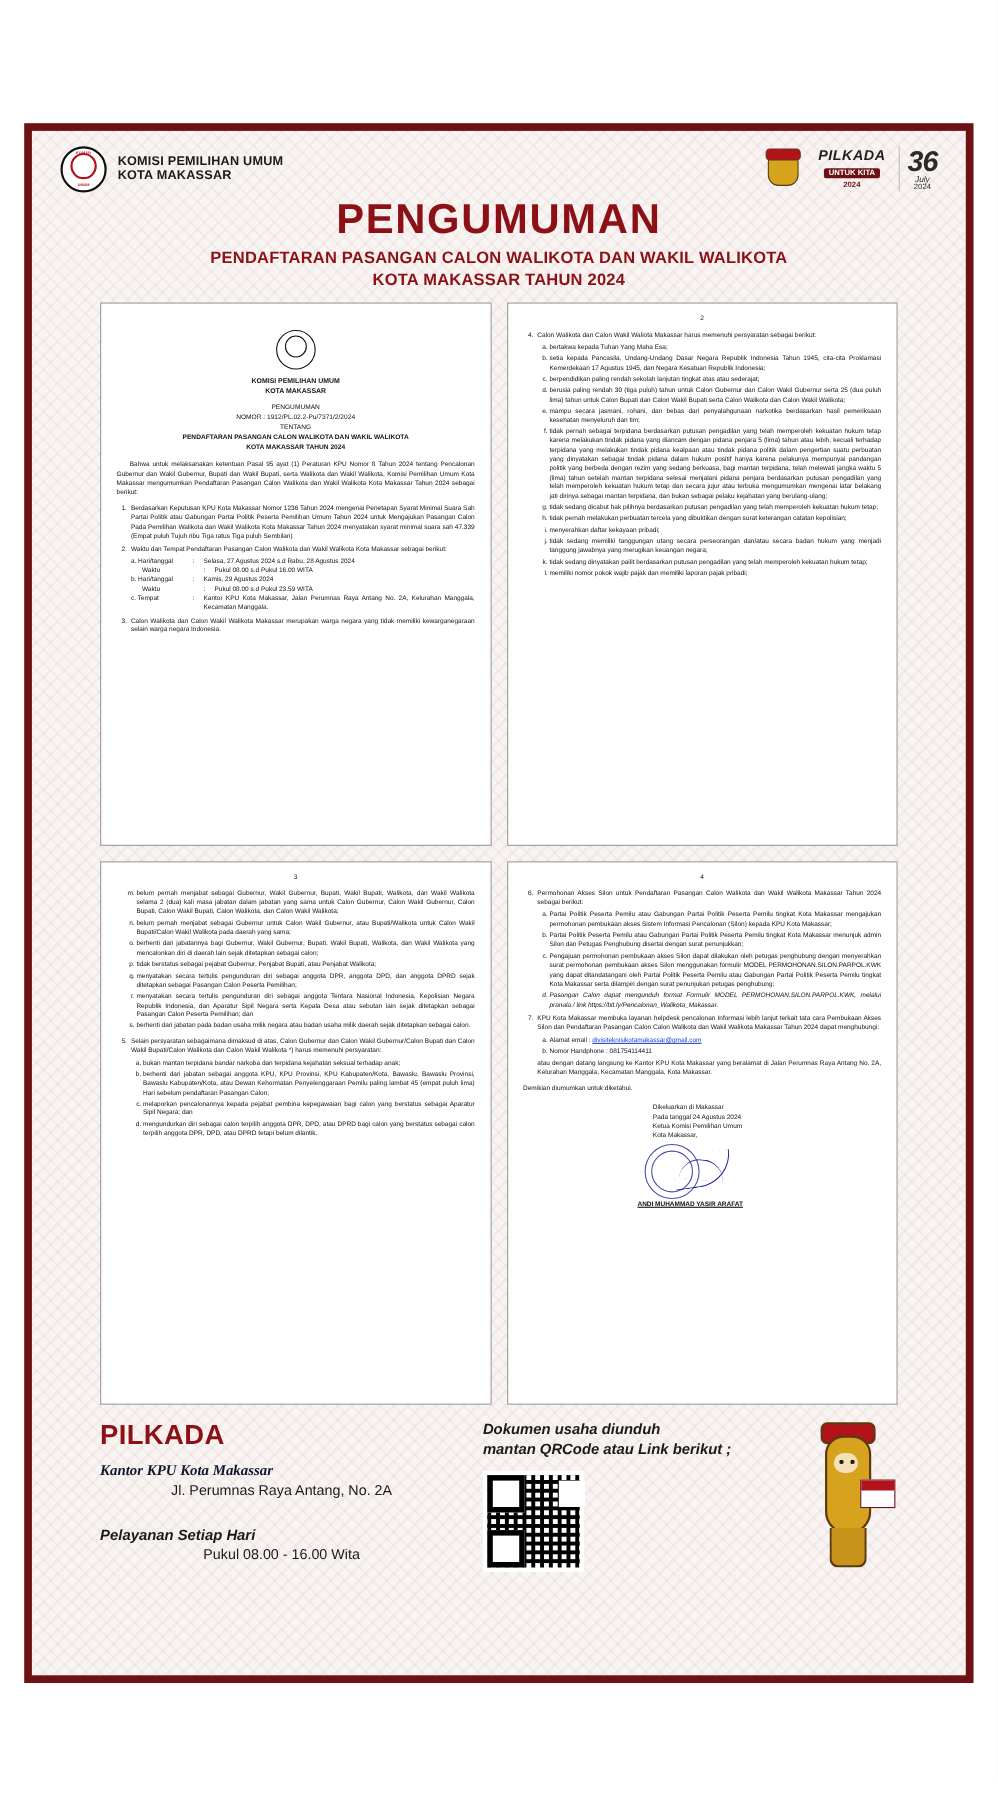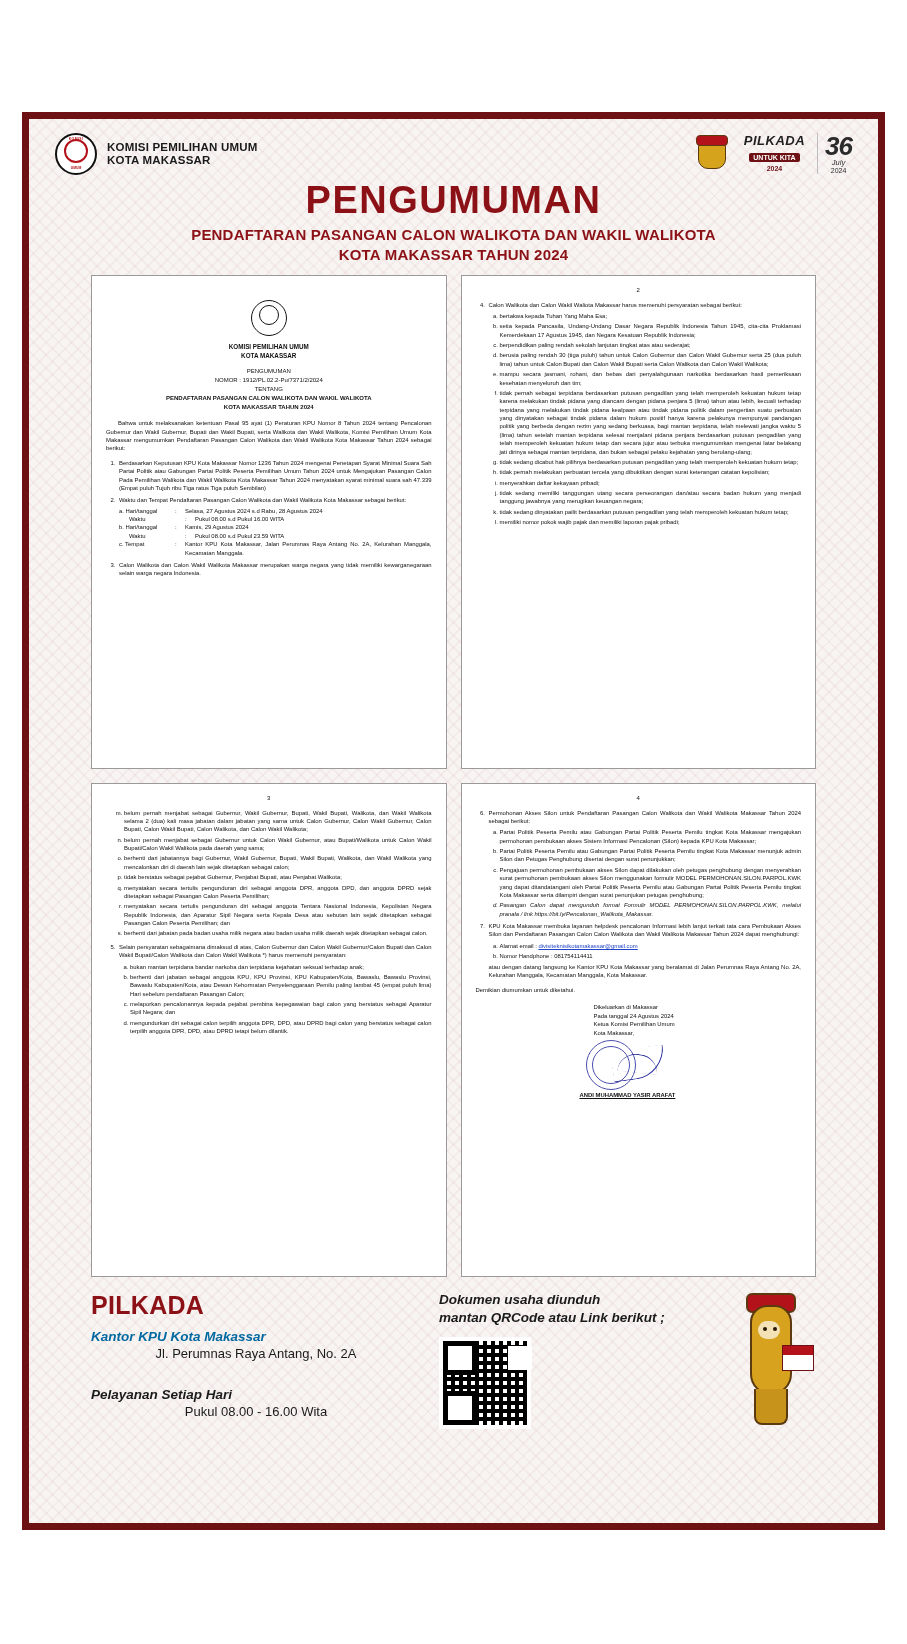--- a/index.html
+++ b/index.html
@@ -77,21 +77,21 @@
   .kv{display:flex;gap:4px;}
   .kv .k{width:52px;flex:none;}
   .kv .s{width:6px;flex:none;}
   .kv .v{flex:1;}
   .tight{margin-top:2px;}
 
   
   .helpdesk{display:flex;gap:18px;align-items:flex-start;margin-top:14px;padding:0 44px;}
   .hd-left{width:330px;}
   .hd-title{font-size:25px;font-weight:bold;color:#8c1116;letter-spacing:.3px;}
-  .hd-line{font-size:13.5px;font-weight:bold;font-style:italic;color:#0369a1;margin-top:9px;}
+  .hd-line{font-size:13.5px;font-weight:bold;font-style:italic;color:#0f172a;margin-top:9px;font-family:Liberation Serif, serif;}
   .hd-sub{font-size:13px;color:#1a1a1a;margin-top:2px;text-align:center;}
   .hd-line2{font-size:13.5px;font-weight:bold;font-style:italic;color:#1a1a1a;margin-top:26px;}
   .hd-right{flex:1;display:flex;gap:10px;}
   .qr-note{font-size:13.5px;font-weight:bold;font-style:italic;color:#1a1a1a;line-height:1.32;}
   .qr{width:92px;height:92px;margin-top:10px;background:#fff;padding:4px;box-sizing:border-box;}
   .qr-img{width:100%;height:100%;
     background-color:#fff;
     background-image:
       repeating-linear-gradient(0deg,#000 0 4px,transparent 4px 8px),
       repeating-linear-gradient(90deg,#000 0 4px,transparent 4px 8px);

